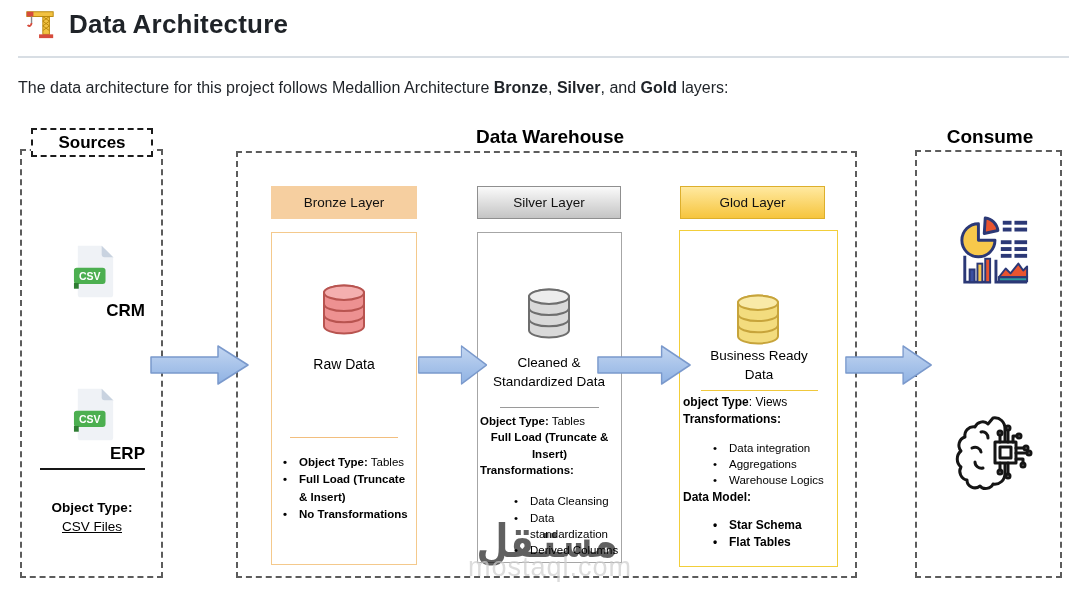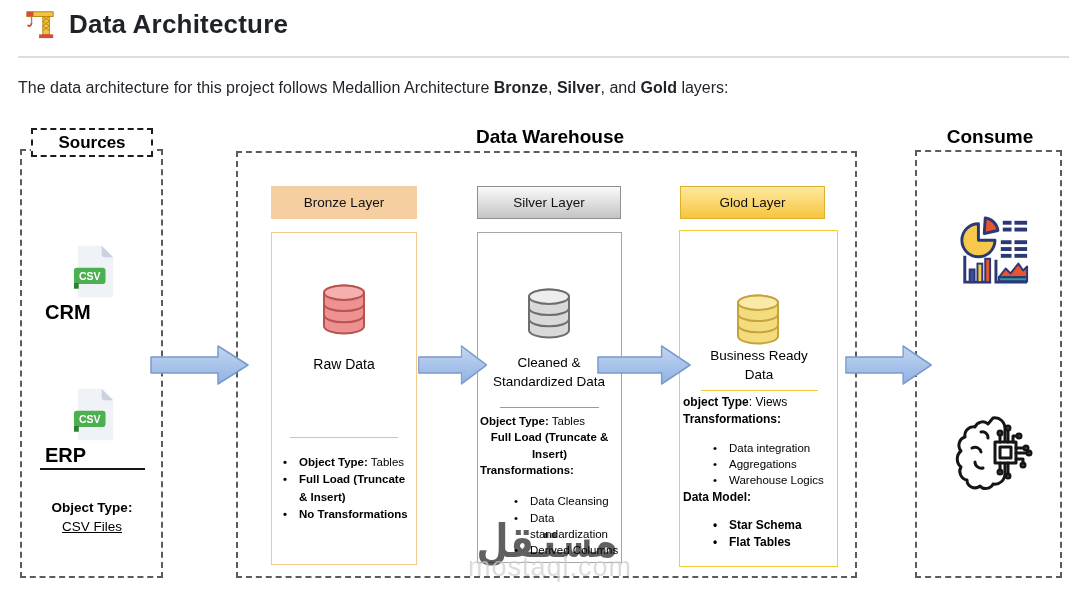--- a/index.html
+++ b/index.html
@@ -21,21 +21,21 @@
   .abs { position:absolute; }
   .dashed-group { border:2px dashed #5c5c5c; background:transparent; }
   .group-title { font-size:19px; font-weight:bold; text-align:center; color:#000; }
 
   
   .src-box { left:20px; top:31px; width:143px; height:429px; }
   .src-label { left:31px; top:10px; width:122px; height:29px; border:2px dashed #1c1c1c;
     background:#fff; z-index:2; display:flex; align-items:center; justify-content:center;
     font-size:17px; font-weight:bold; }
   .file-icon { width:44px; height:57px; }
-  .file-name { font-size:20px; font-weight:bold; text-align:left; width:100px; }
+  .file-name { font-size:17px; font-weight:bold; text-align:right; width:100px; }
   .src-divider { left:40px; top:350px; width:105px; height:2px; background:#161616; }
   .src-ot { width:134px; left:25px; text-align:center; font-size:13.5px; }
 
   
   .dw-box { left:236px; top:33px; width:621px; height:427px; }
   .dw-title { left:420px; top:8px; width:260px; }
   .layer-header { height:33px; display:flex; align-items:center; justify-content:center; font-size:13.5px; color:#111; }
   .bronze-header { left:271px; top:68px; width:146px; background:#F6CFA0; }
   .silver-header { left:477px; top:68px; width:144px; background:linear-gradient(#FAFAFA,#C4C4C4); border:1px solid #8F8F8F; }
   .gold-header   { left:680px; top:68px; width:145px; background:linear-gradient(#FFE9A0,#F6C53E); border:1px solid #DDAF2C; }

